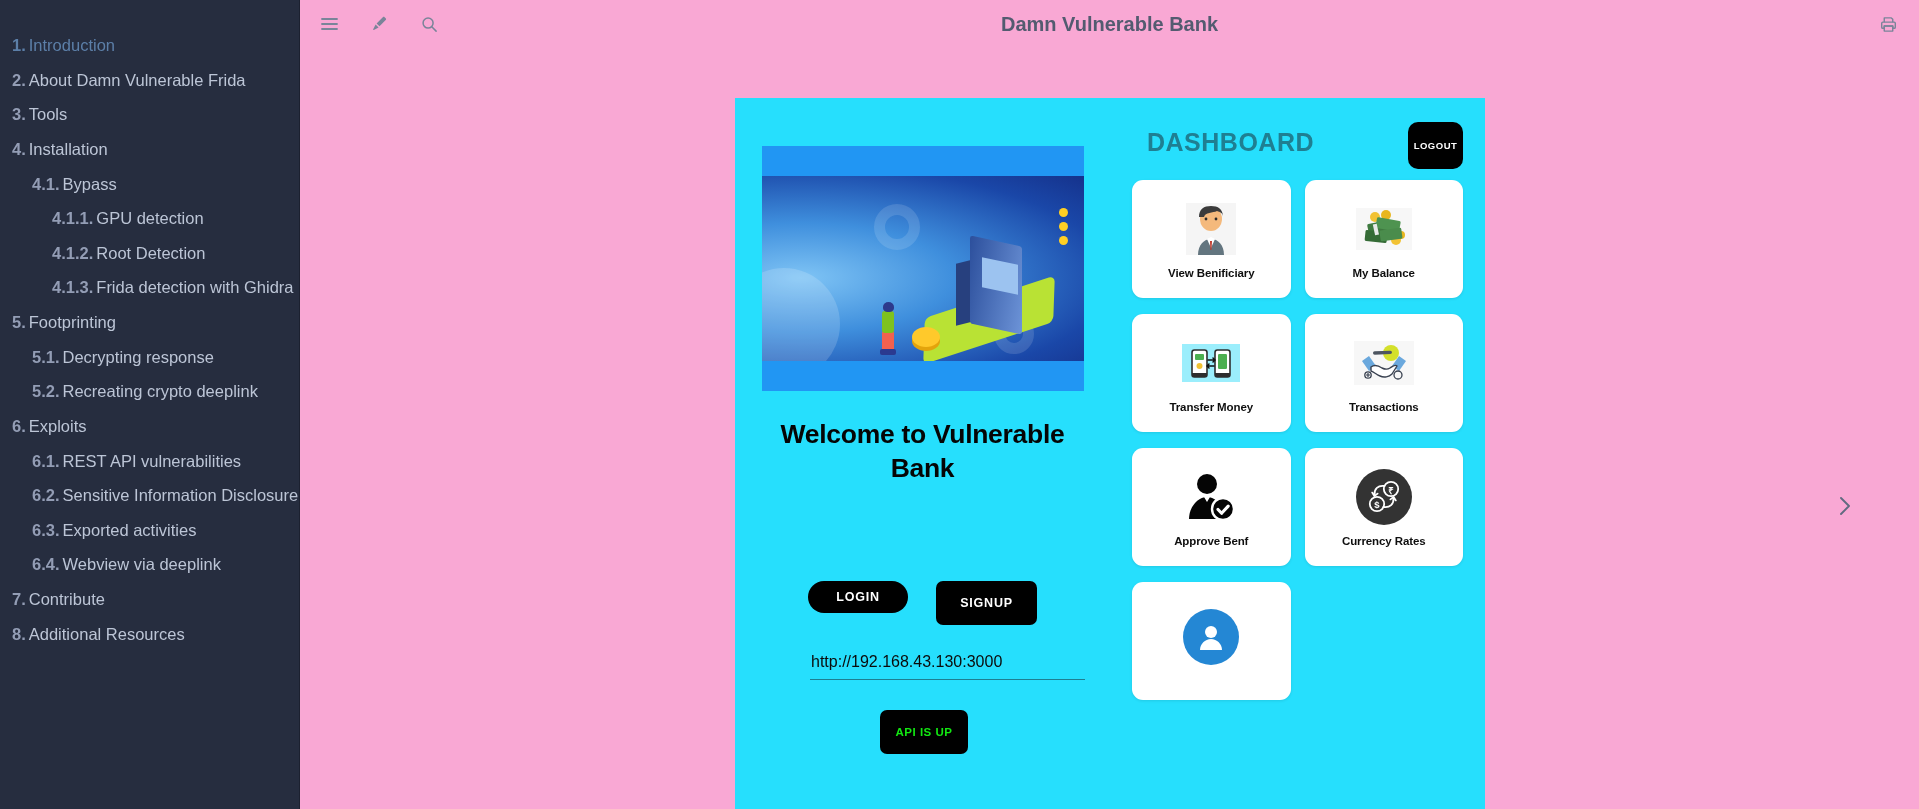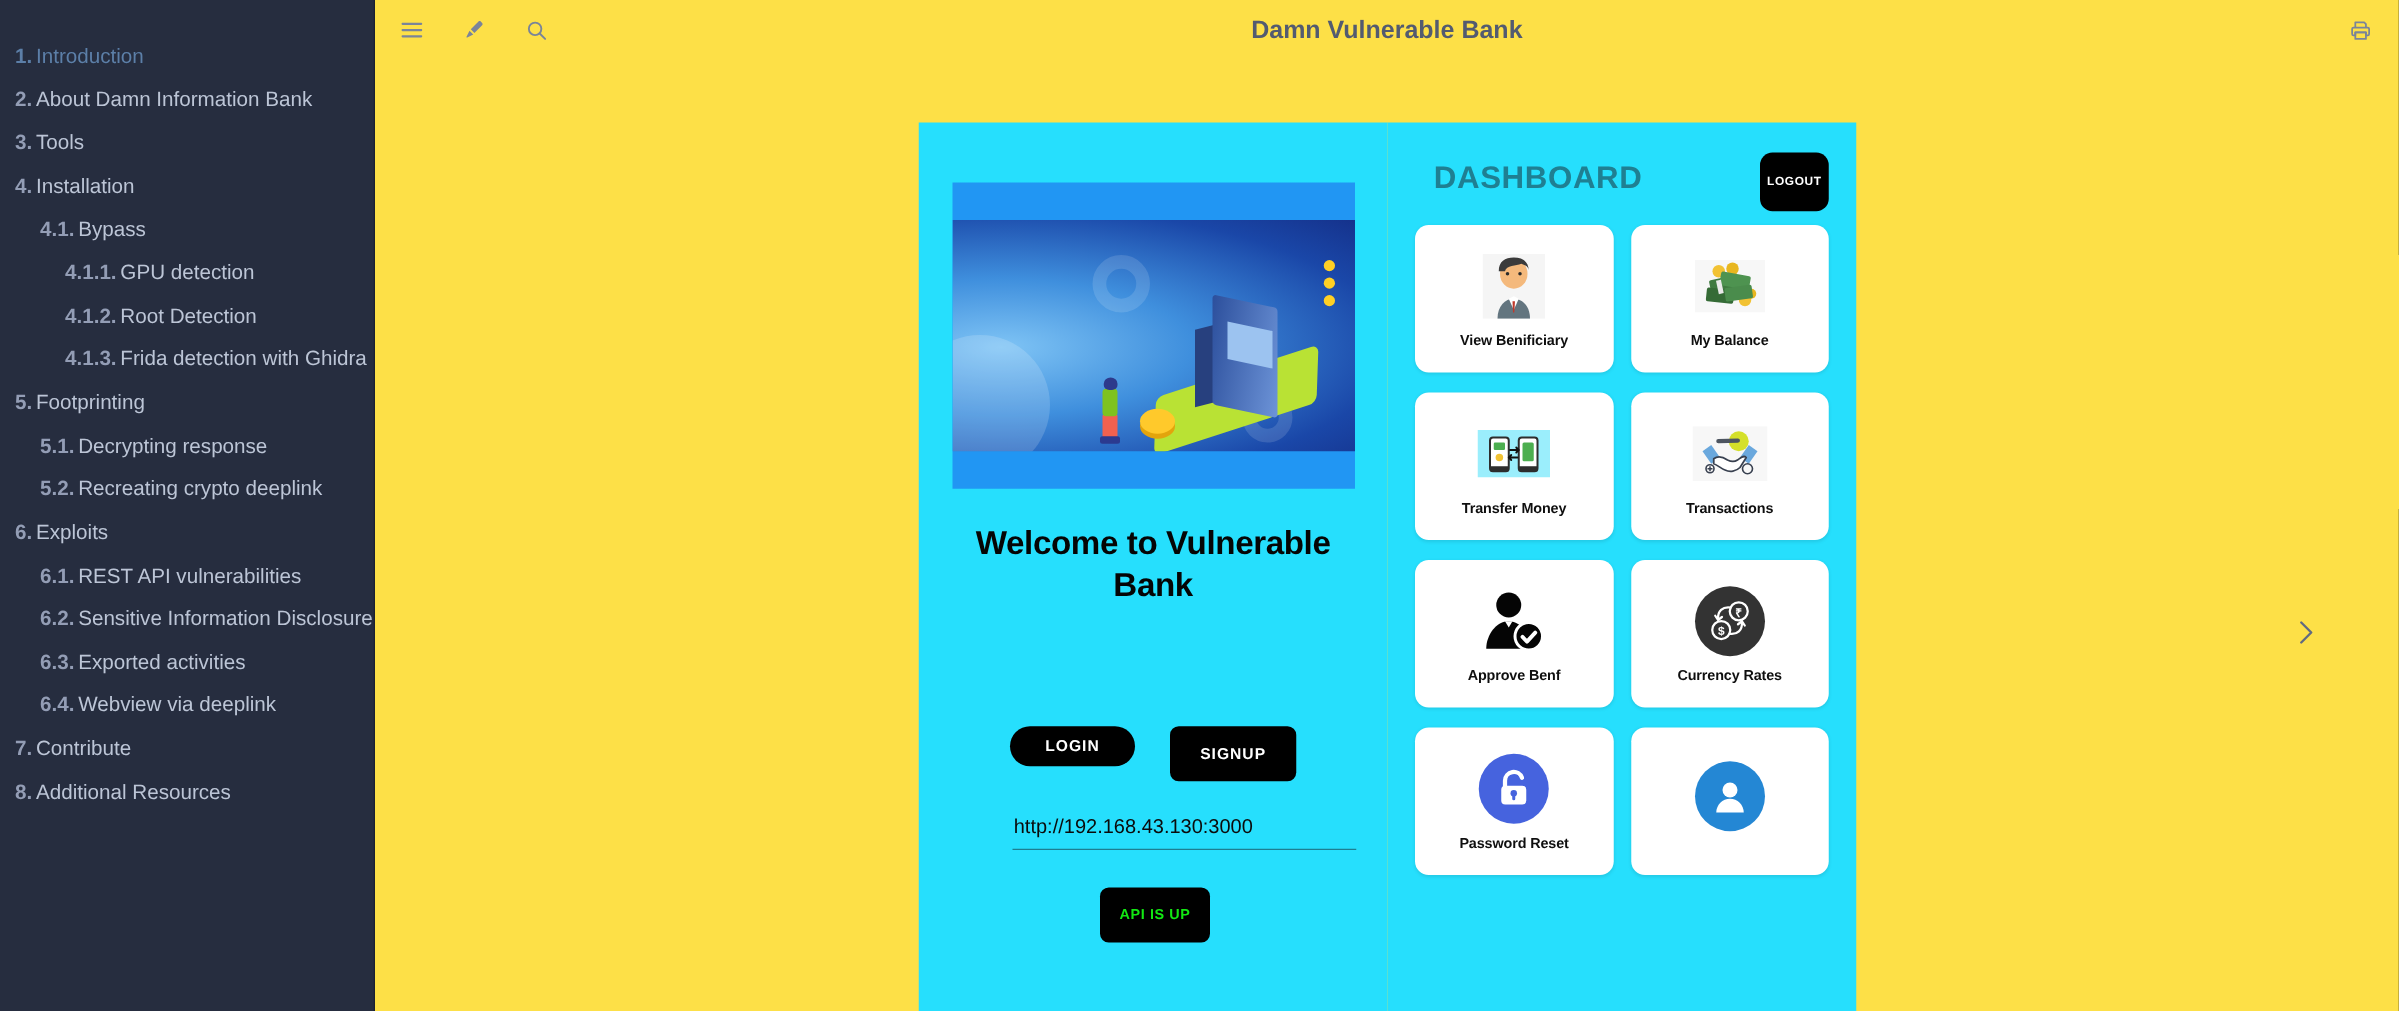--- a/index.html
+++ b/index.html
@@ -40,21 +40,21 @@
   .chapter-item.lvl2 { padding-left: 32px; }
   .chapter-item.lvl3 { padding-left: 52px; }
   .chapter-item.active { color: #5c7fa8; }
   .chapter-item.active .num { color: #5c7fa8; }
 
   
   #page-wrapper {
     position: absolute;
     left: 300px; top: 0;
     width: 1619px; height: 809px;
-    background: #fde047;
+    background: #f9a8d4;
   }
 
   #menu-bar {
     position: absolute;
     left: 0; top: 0;
     width: 1619px; height: 48px;
     display: flex;
     align-items: center;
   }
   .left-buttons {
@@ -321,21 +321,21 @@
   .blue-c   { background: #2487d4; }
   .dark-c   { background: #333333; }
   .indigo-c { background: #4663de; }
 </style>
 </head>
 <body>
 
 <nav id="sidebar">
   <div id="sidebar-scrollbox">
       <a class="chapter-item lvl1 active"><strong class="num">1.</strong><span>Introduction</span></a>
-      <a class="chapter-item lvl1"><strong class="num">2.</strong><span>About Damn Information Bank</span></a>
+      <a class="chapter-item lvl1"><strong class="num">2.</strong><span>About Damn Vulnerable Frida</span></a>
       <a class="chapter-item lvl1"><strong class="num">3.</strong><span>Tools</span></a>
       <a class="chapter-item lvl1"><strong class="num">4.</strong><span>Installation</span></a>
       <a class="chapter-item lvl2"><strong class="num">4.1.</strong><span>Bypass</span></a>
       <a class="chapter-item lvl3"><strong class="num">4.1.1.</strong><span>GPU detection</span></a>
       <a class="chapter-item lvl3"><strong class="num">4.1.2.</strong><span>Root Detection</span></a>
       <a class="chapter-item lvl3"><strong class="num">4.1.3.</strong><span>Frida detection with Ghidra</span></a>
       <a class="chapter-item lvl1"><strong class="num">5.</strong><span>Footprinting</span></a>
       <a class="chapter-item lvl2"><strong class="num">5.1.</strong><span>Decrypting response</span></a>
       <a class="chapter-item lvl2"><strong class="num">5.2.</strong><span>Recreating crypto deeplink</span></a>
       <a class="chapter-item lvl1"><strong class="num">6.</strong><span>Exploits</span></a>
@@ -535,33 +535,20 @@
                 <path d="M19.5 30 C26 31, 30 27, 29.5 21" stroke-linecap="round"></path>
                 <path d="M31.8 23.4 L29.6 20 L26.4 22.4" stroke-linecap="round" stroke-linejoin="round"></path>
                 <text x="27" y="16.5" font-size="9.5" fill="#fff" stroke="none" text-anchor="middle" font-family="'Liberation Sans',sans-serif" font-weight="bold">₹</text>
                 <text x="13" y="31" font-size="9.5" fill="#fff" stroke="none" text-anchor="middle" font-family="'Liberation Sans',sans-serif" font-weight="bold">$</text>
               </svg>
             </div>
           </div>
           <div class="card-label">Currency Rates</div>
         </div>
 
-        <div class="card">
-          <div class="card-icon">
-            <div class="circle-icon indigo-c">
-              <svg width="32" height="34" viewBox="0 0 32 34" fill="#fff">
-                <path d="M9 15V10.5a7 7 0 0 1 13.6-2.3" fill="none" stroke="#fff" stroke-width="3.4" stroke-linecap="round"></path>
-                <rect x="6" y="14.5" width="20" height="15" rx="3.2"></rect>
-                <circle cx="16" cy="20.6" r="2.6" fill="#4663de"></circle>
-                <rect x="14.8" y="21.2" width="2.4" height="5" rx="1.1" fill="#4663de"></rect>
-              </svg>
-            </div>
-          </div>
-          <div class="card-label">Password Reset</div>
-        </div>
 
         <div class="card">
           <div class="card-icon">
             <div class="circle-icon blue-c">
               <svg width="30" height="28" viewBox="0 0 30 28" fill="#fff">
                 <circle cx="15" cy="9" r="6"></circle>
                 <path d="M4 27c0-6 5-11 11-11s11 5 11 11z"></path>
               </svg>
             </div>
           </div>

